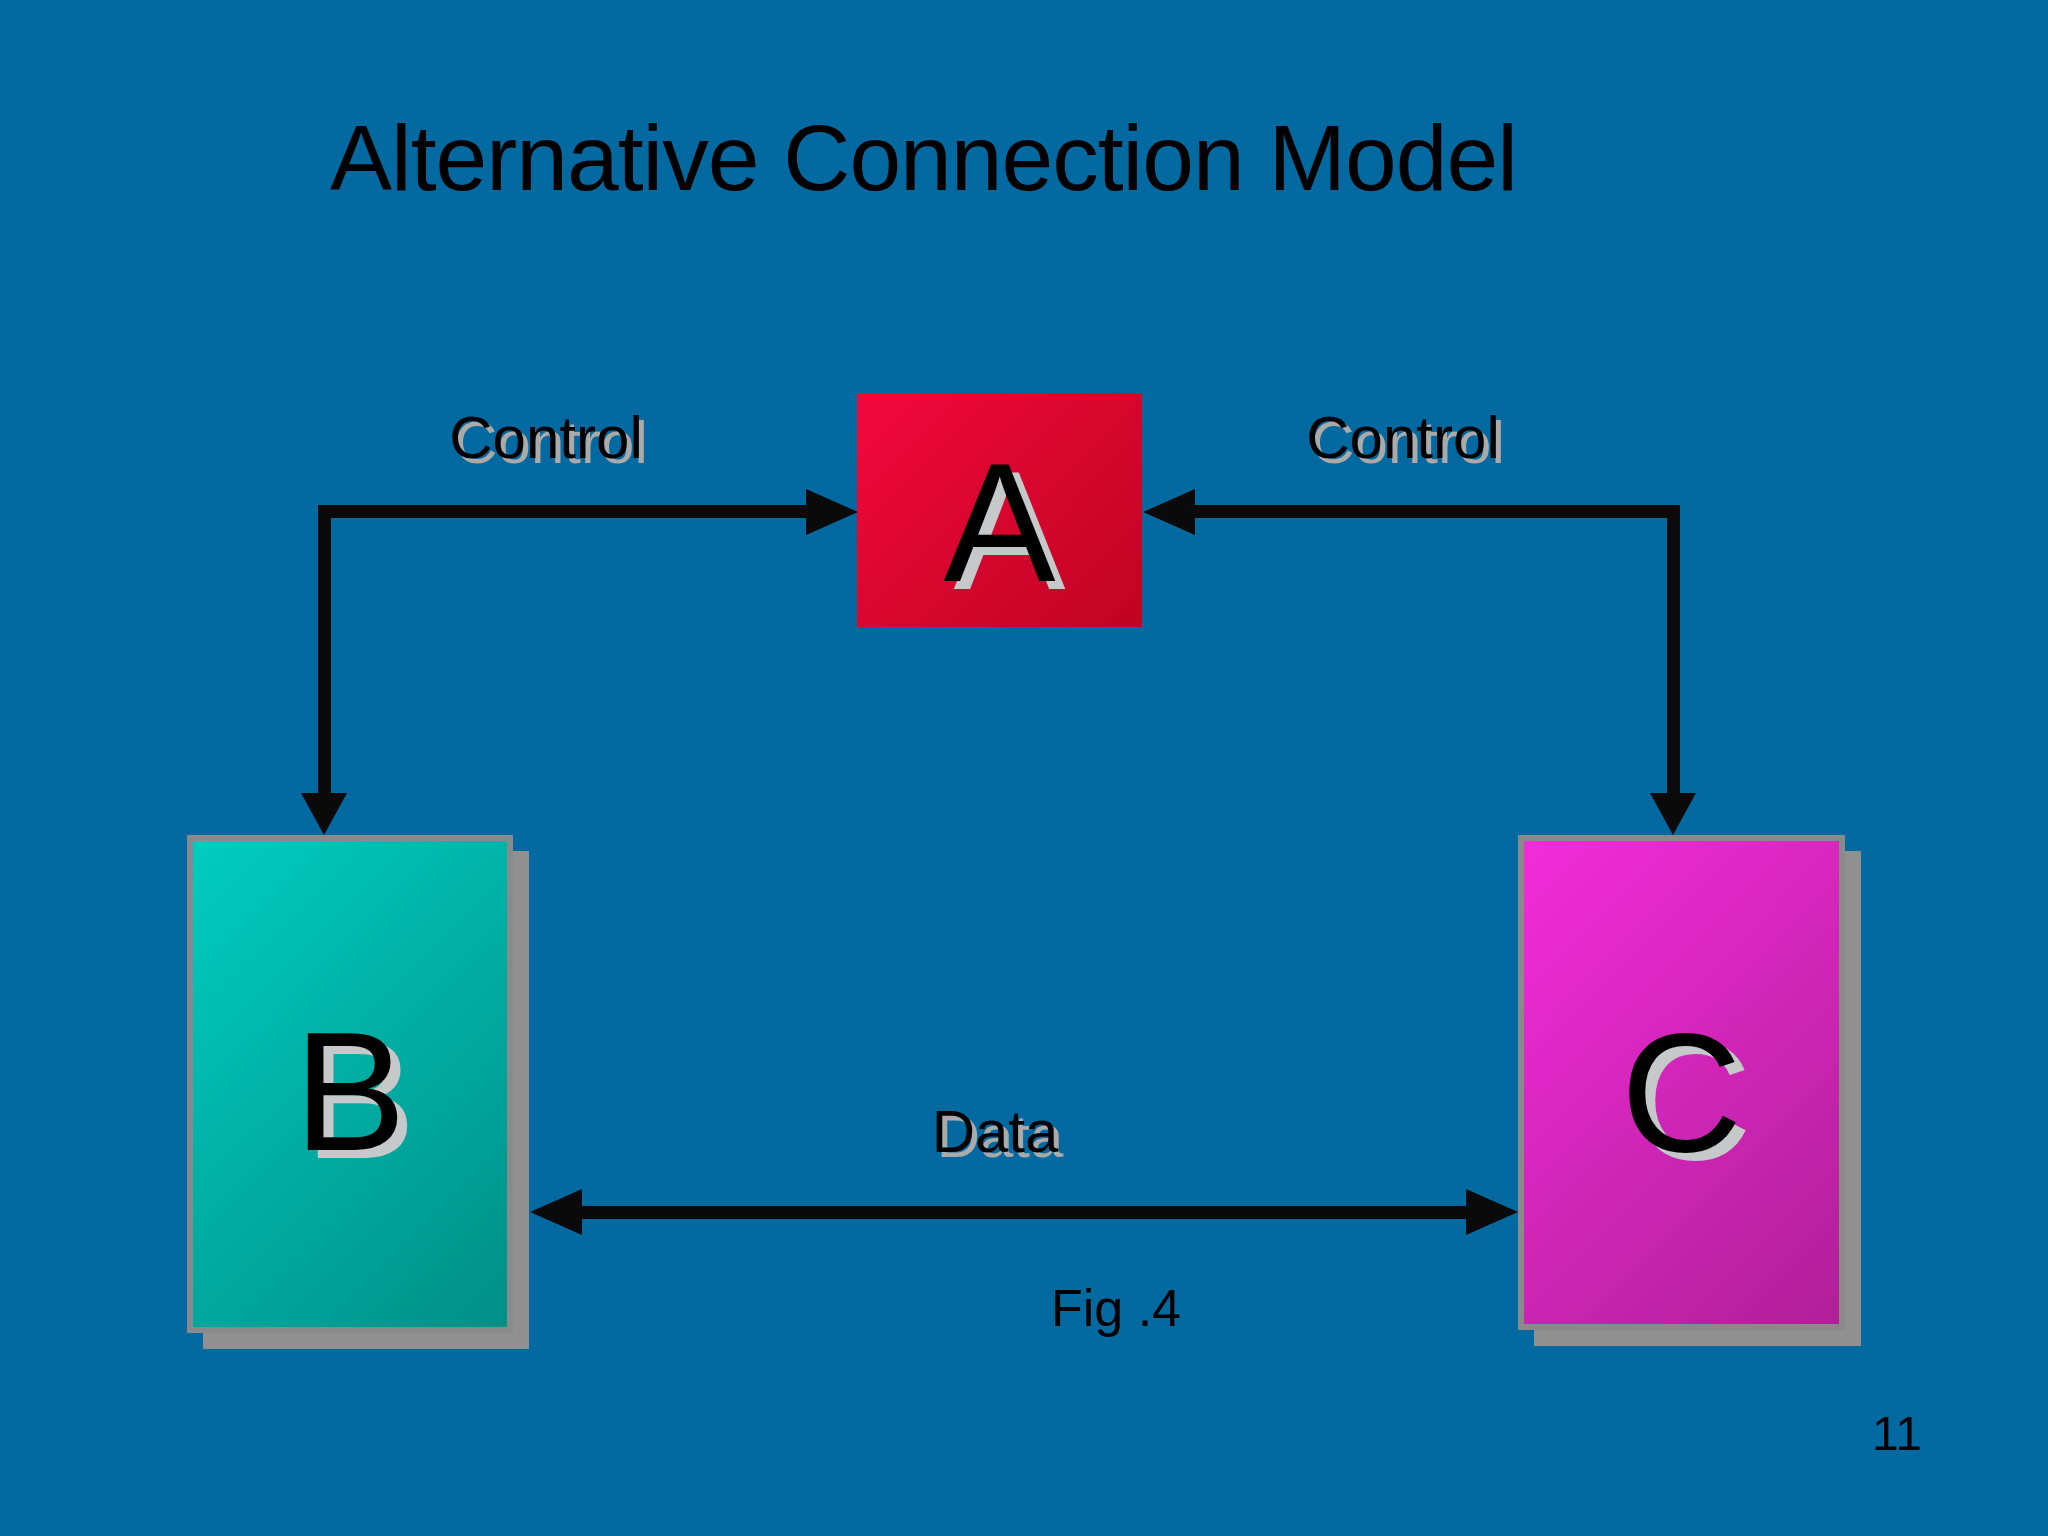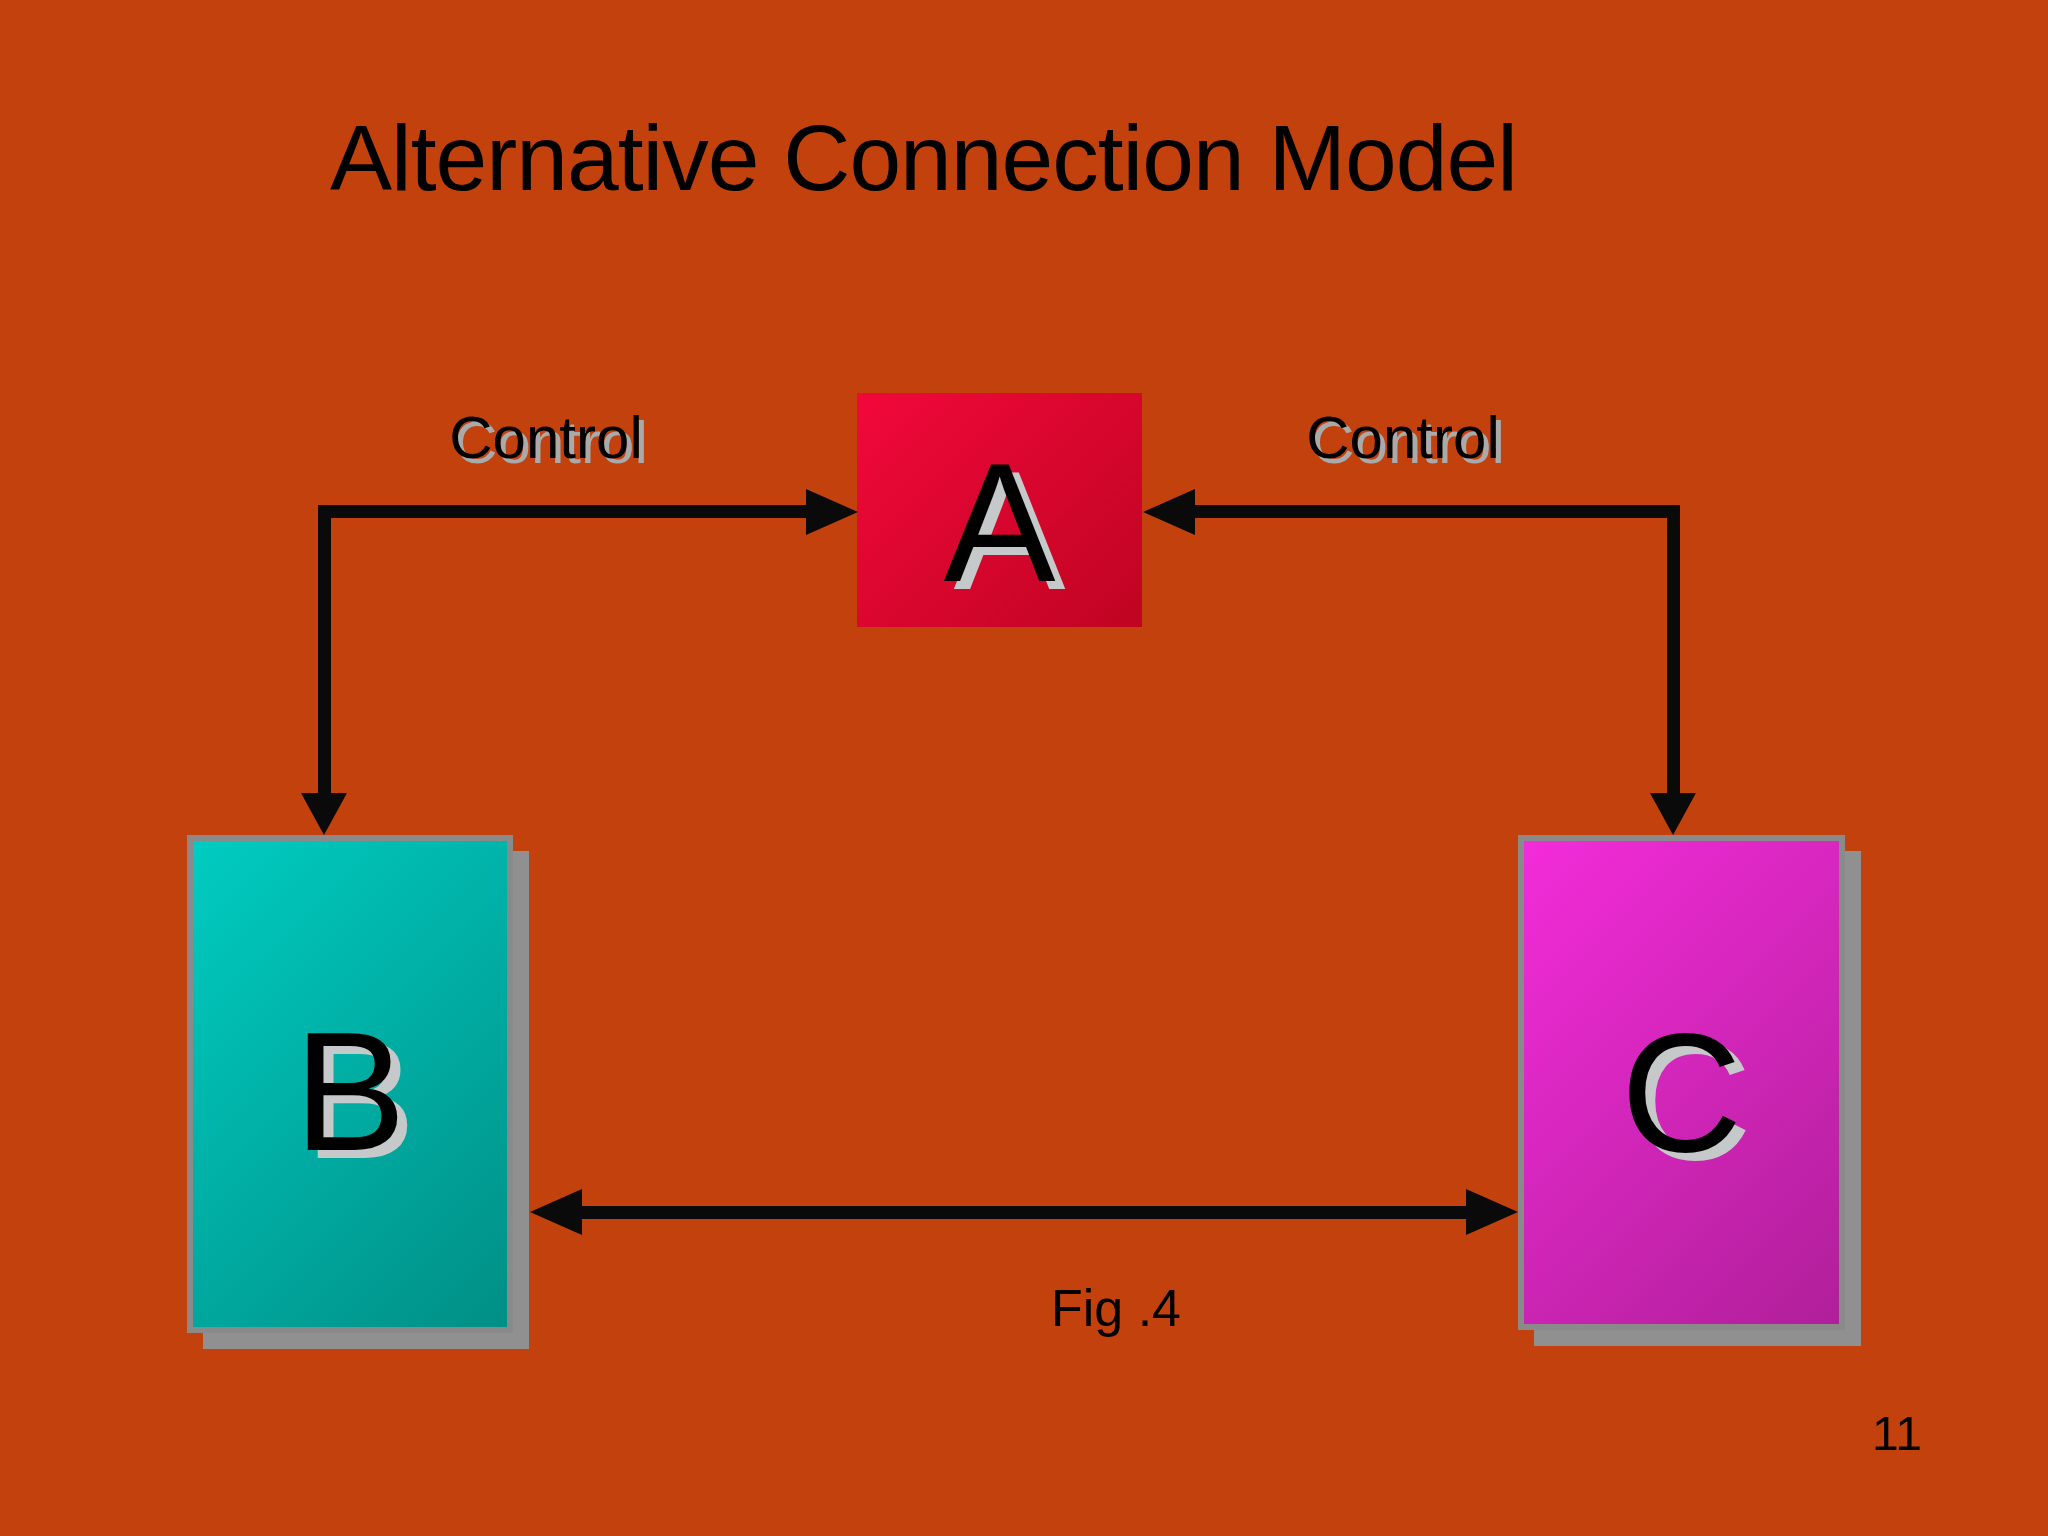--- a/index.html
+++ b/index.html
@@ -1,19 +1,19 @@
 <!DOCTYPE html>
 <html style="--box-a-start: #f2083b; --box-a-end: #bf0421; --box-b-start: #00ccc1; --box-b-end: #008f86; --box-c-start: #f32cd9; --box-c-end: #b01f99; --box-border: #8a8a8a; --box-shadow: #909090; --arrow: #0a0a0a; --text: #000000;"><head>
 <meta charset="utf-8">
 <style>
   html,body{margin:0;padding:0;background:#ffffff;}
   .stage{
     position:relative;
     width:2048px;height:1536px;
-    background:#c2410c;
+    background:#0369a1;
     overflow:hidden;
     font-family:"Liberation Sans","DejaVu Sans",sans-serif;
     color:#000;
   }
   .title{
     position:absolute;
     left:330px;top:112px;
     font-size:93px;line-height:1;letter-spacing:-1px;
     white-space:nowrap;
   }
@@ -91,17 +91,18 @@
   <div class="seg" style="left:1195px;top:505px;width:485px;height:13px;"></div>
   <div class="seg" style="left:1667px;top:505px;width:13px;height:290px;"></div>
   <div class="head down" style="left:1650px;top:793px;width:46px;height:42px;"></div>
 
   <div class="head left" style="left:530px;top:1189px;width:52px;height:46px;"></div>
   <div class="seg" style="left:582px;top:1206px;width:884px;height:13px;"></div>
   <div class="head right" style="left:1466px;top:1189px;width:52px;height:46px;"></div>
 
   <div class="edge-label" style="left:546px;top:408px;">Control</div>
   <div class="edge-label" style="left:1403px;top:408px;">Control</div>
+  <div class="edge-label" style="left:995px;top:1102px;">Data</div>
 
   <div class="fig-caption">Fig .4</div>
   <div class="page-num">11</div>
 
 </div>
 
 </body></html>

